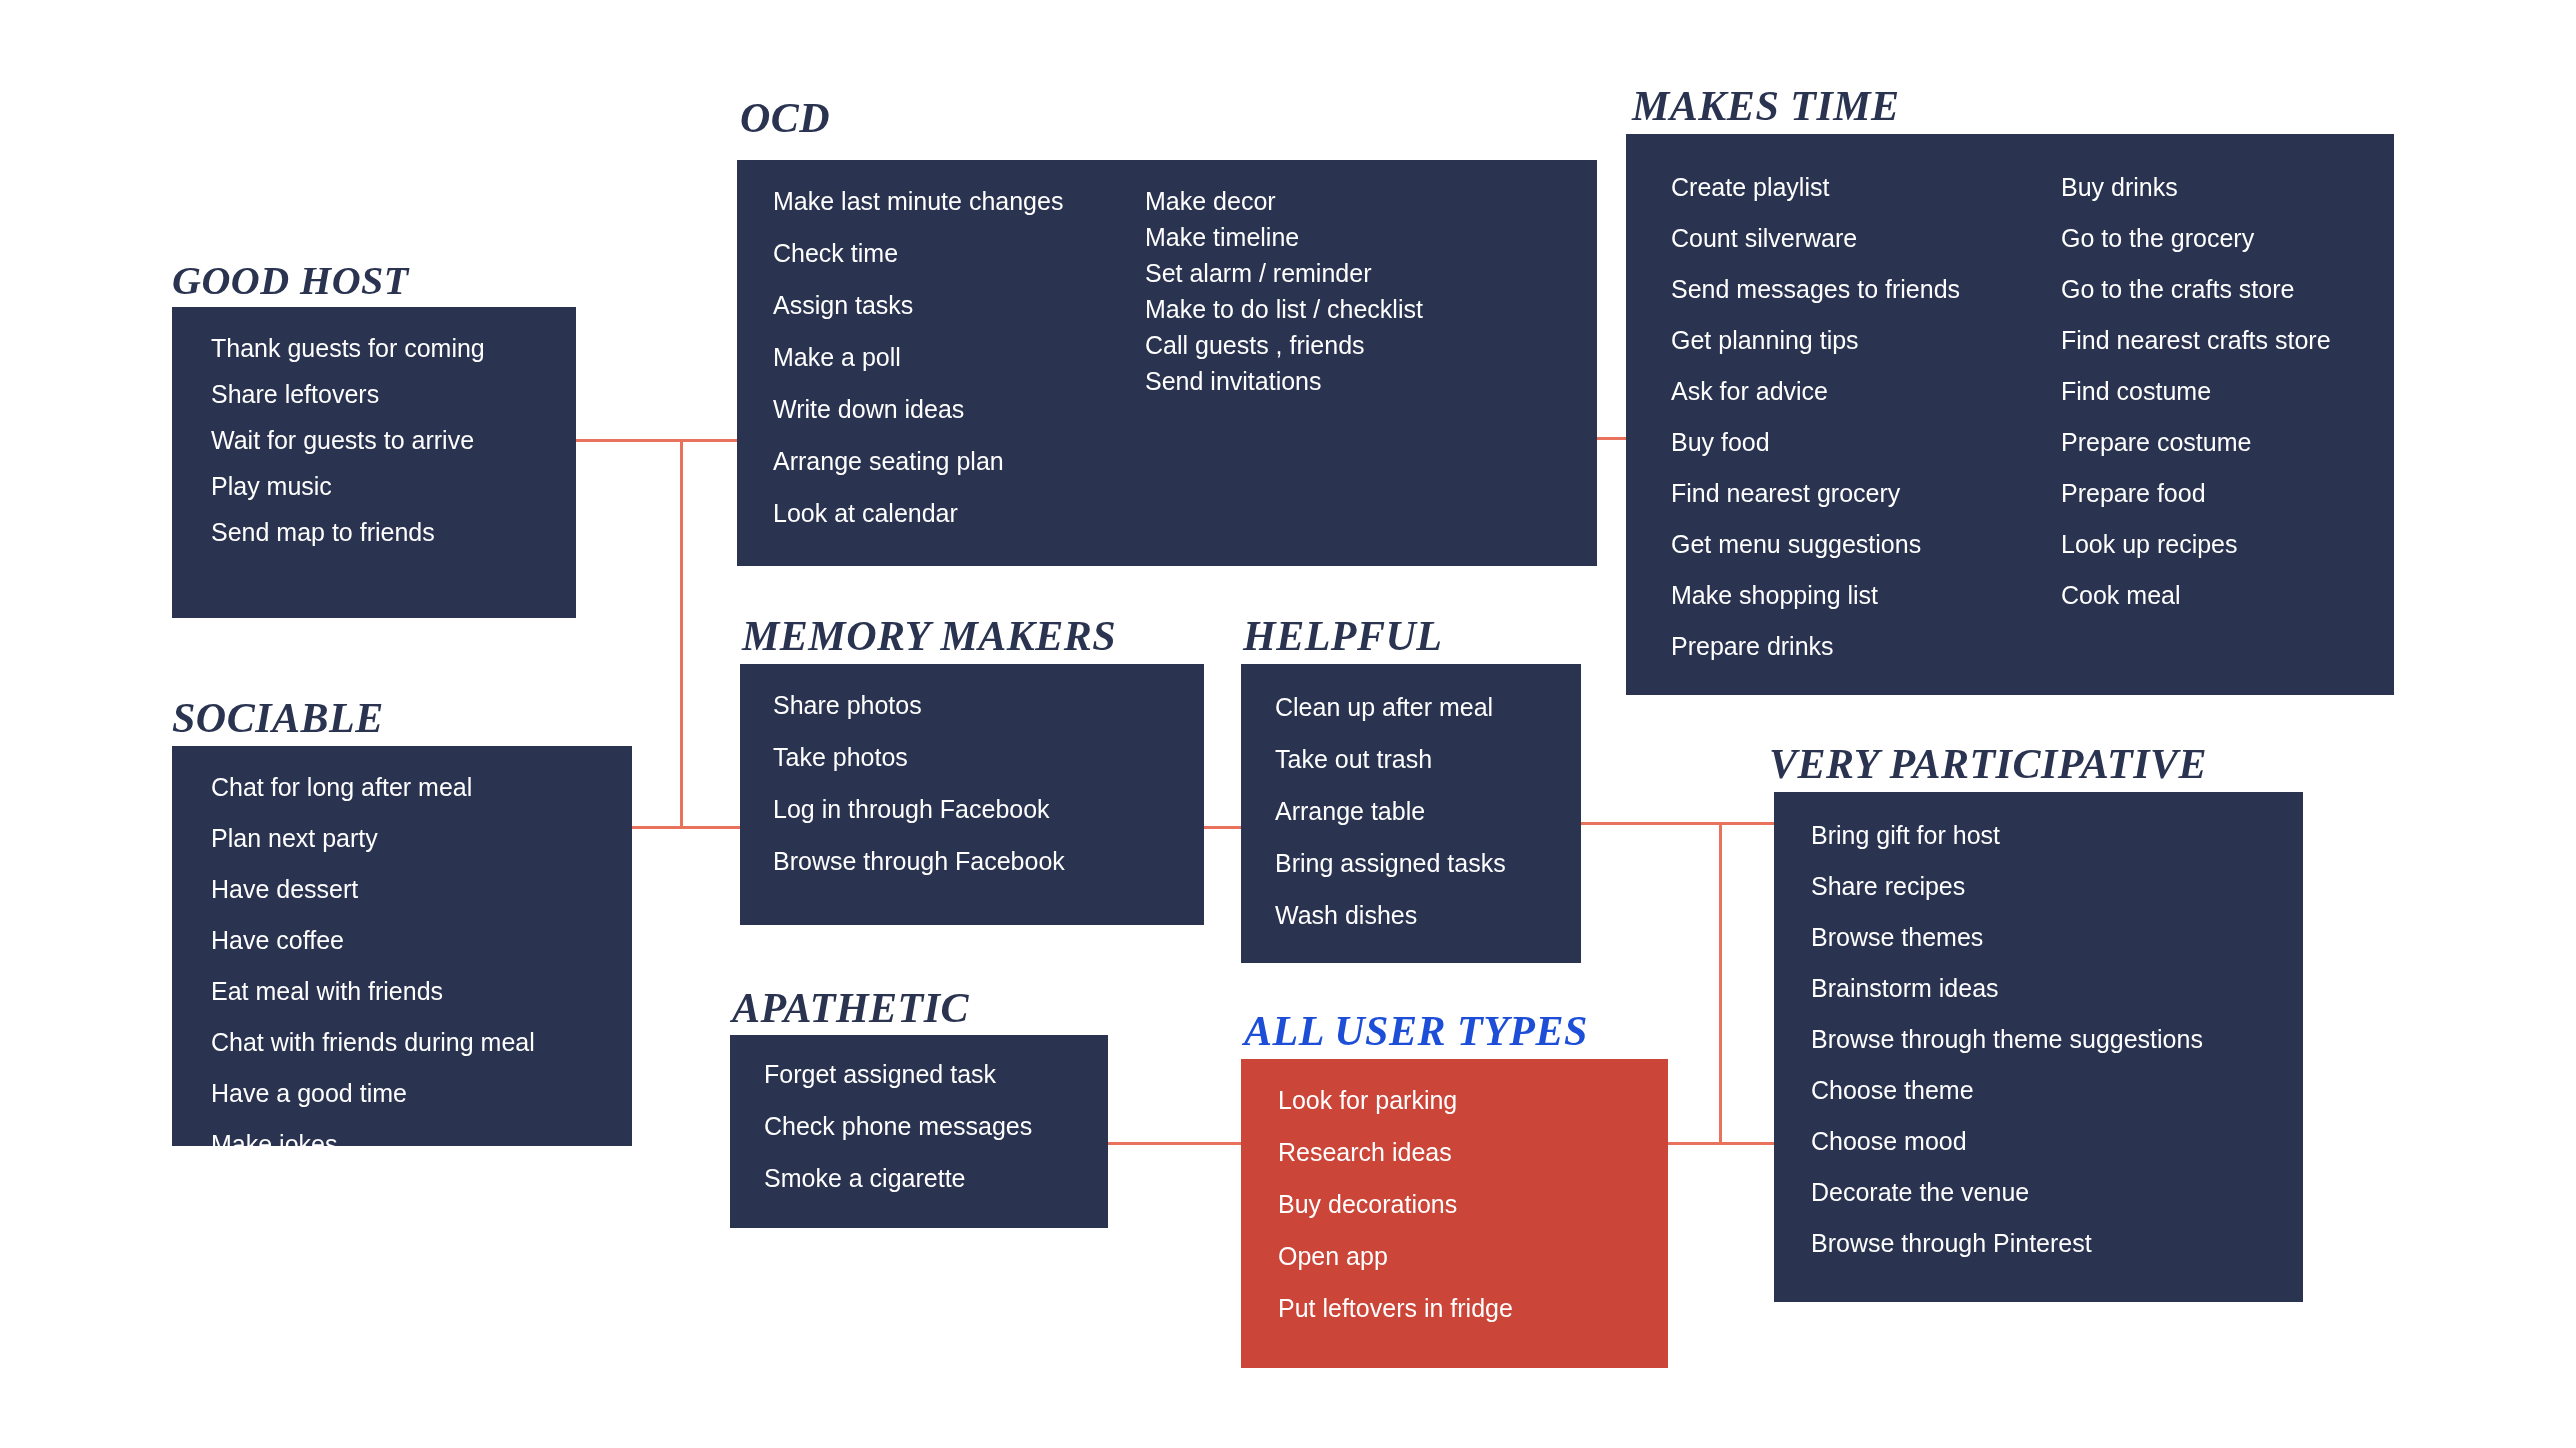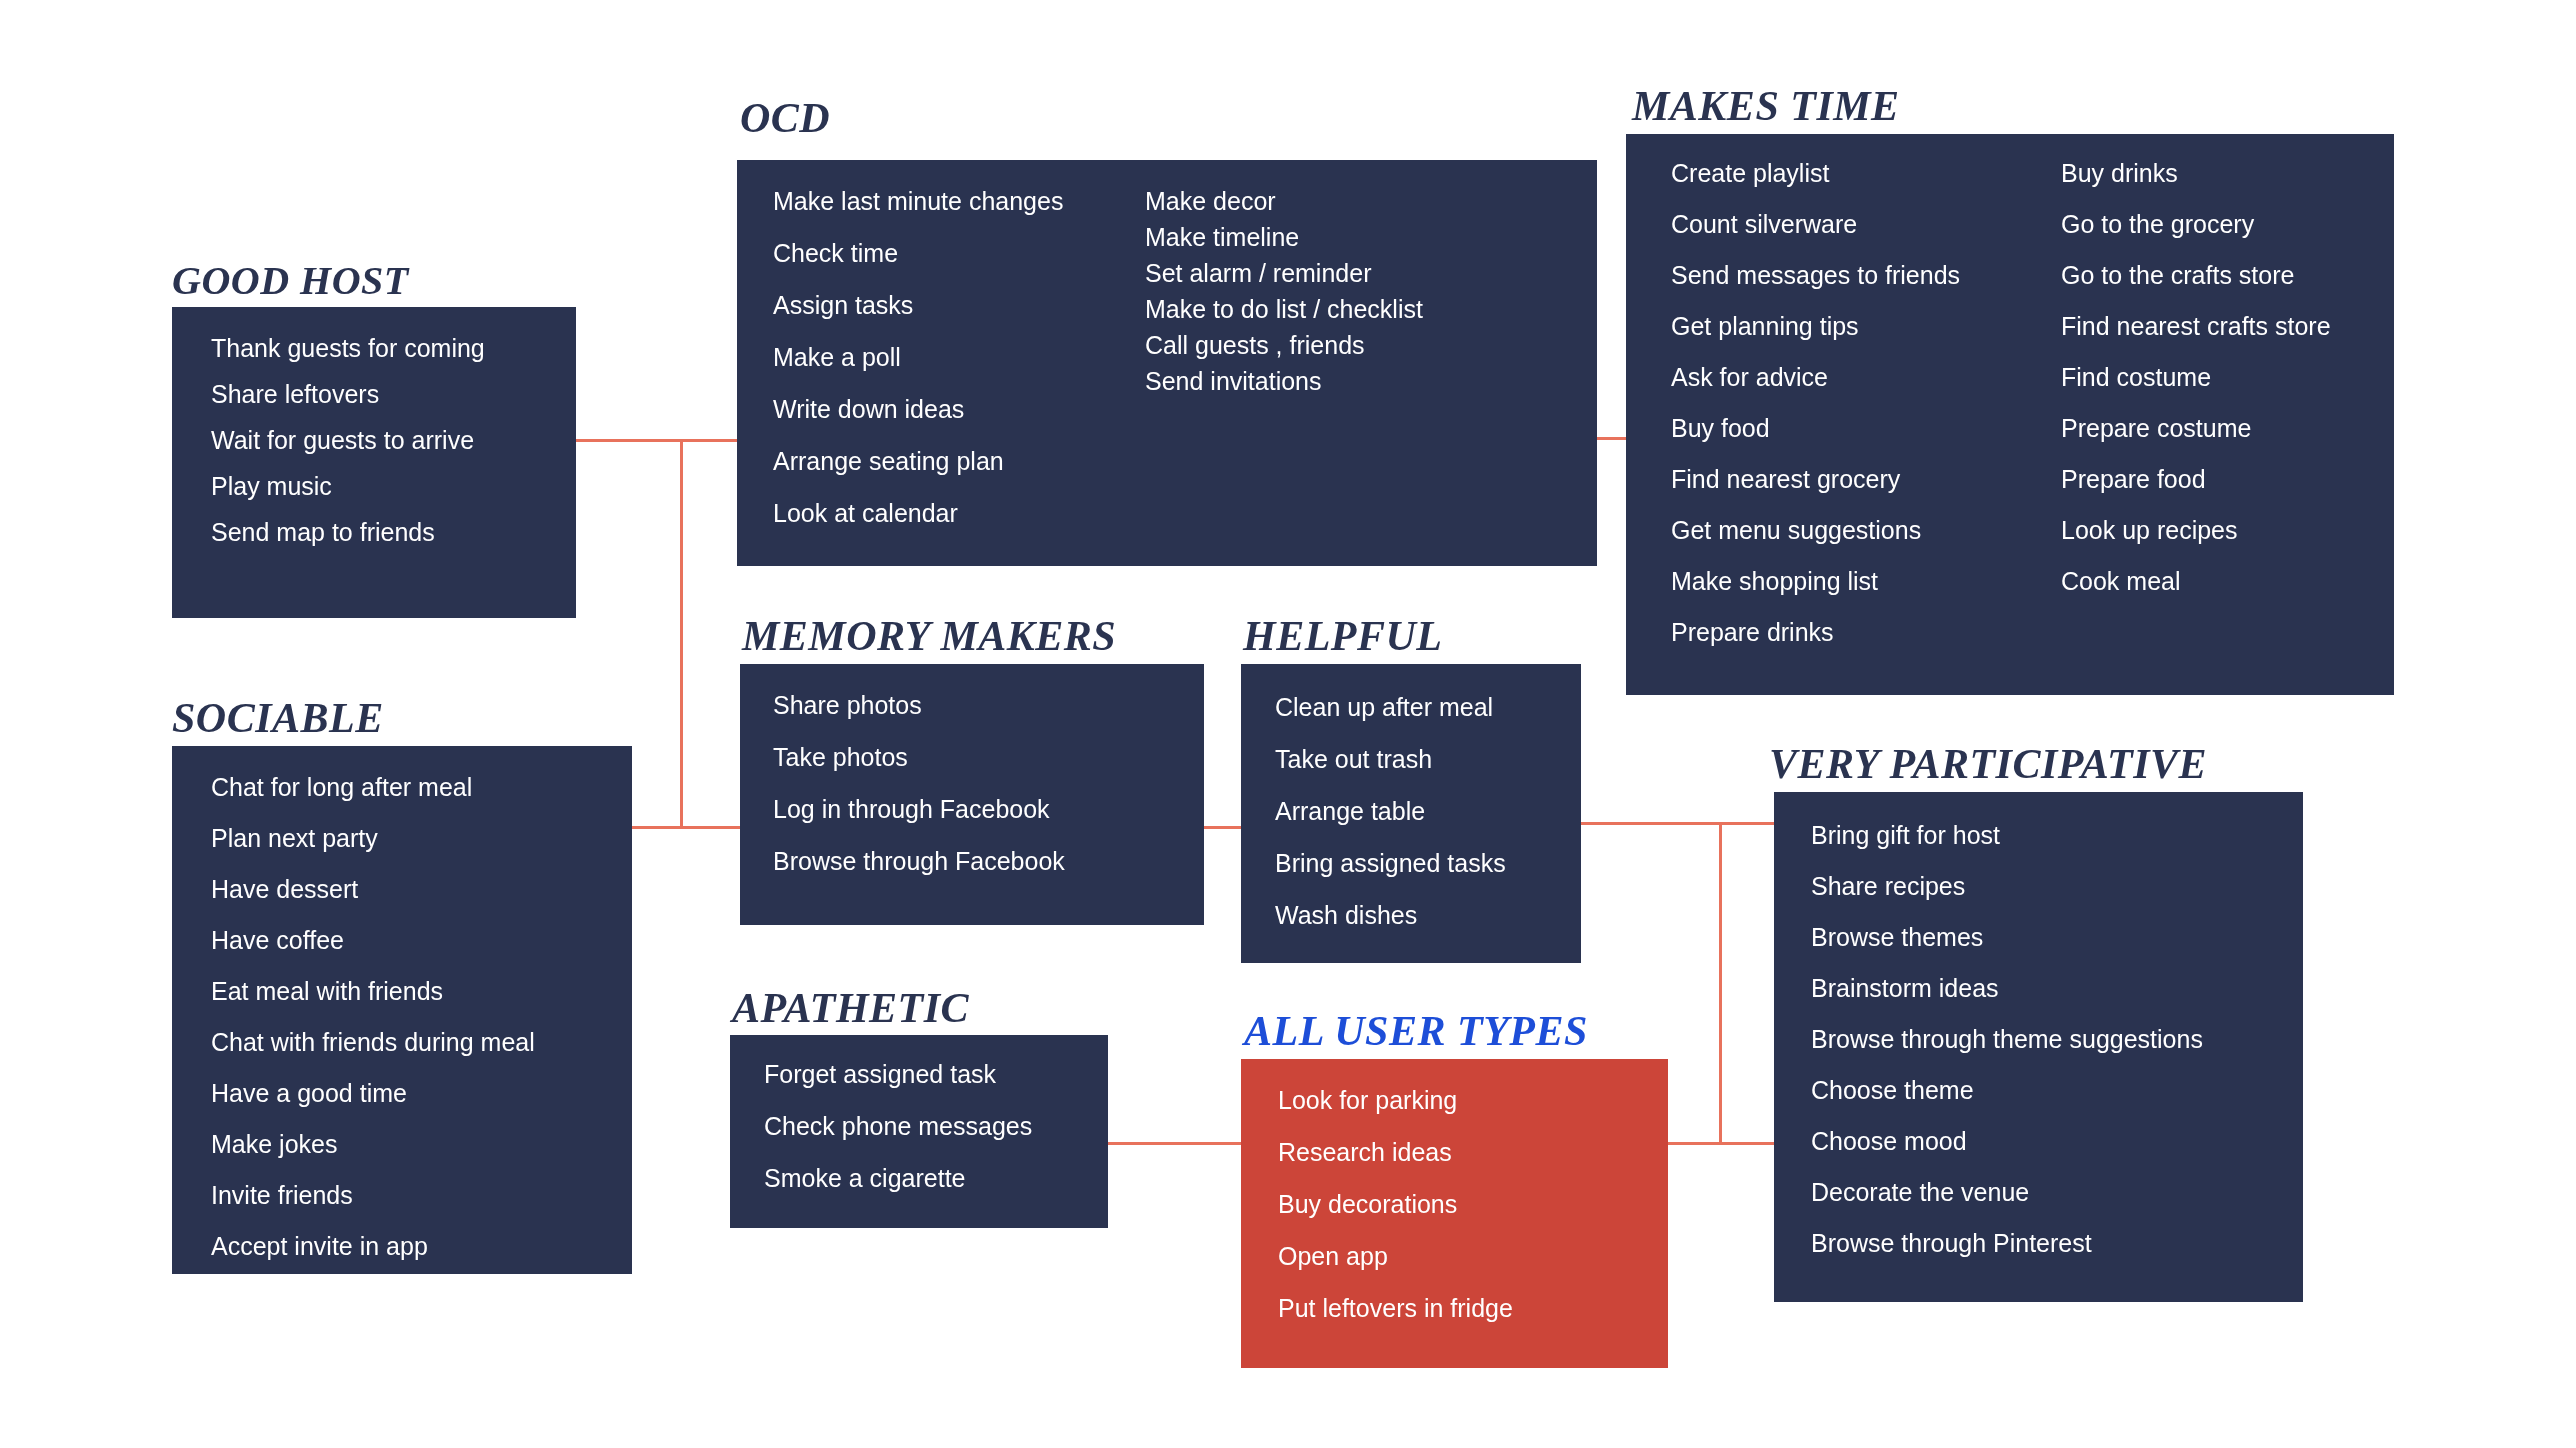--- a/index.html
+++ b/index.html
@@ -96,21 +96,21 @@
         <div class="item">Thank guests for coming</div>
         <div class="item">Share leftovers</div>
         <div class="item">Wait for guests to arrive</div>
         <div class="item">Play music</div>
         <div class="item">Send map to friends</div>
       </div>
     </div>
   </div>
 
   <div class="grp-title" style="left:172px; top:697px; font-size:42px;">SOCIABLE</div>
-  <div class="card" style="left:172px; top:746px; width:460px; height:528px;">
+  <div class="card" style="left:172px; top:746px; width:460px; height:400px;">
     <div class="cols" style="padding:29px 0 0 39px;">
       <div class="col" style="gap:26px;">
         <div class="item">Chat for long after meal</div>
         <div class="item">Plan next party</div>
         <div class="item">Have dessert</div>
         <div class="item">Have coffee</div>
         <div class="item">Eat meal with friends</div>
         <div class="item">Chat with friends during meal</div>
         <div class="item">Have a good time</div>
         <div class="item">Make jokes</div>
@@ -187,21 +187,21 @@
         <div class="item">Research ideas</div>
         <div class="item">Buy decorations</div>
         <div class="item">Open app</div>
         <div class="item">Put leftovers in fridge</div>
       </div>
     </div>
   </div>
 
   <div class="grp-title" style="left:1632px; top:85px; font-size:42px;">MAKES TIME</div>
   <div class="card" style="left:1626px; top:134px; width:768px; height:561px;">
-    <div class="cols" style="padding:27px 0 0 45px;">
+    <div class="cols" style="padding:41px 0 0 45px;">
       <div class="col" style="gap:26px; width:390px;">
         <div class="item">Create playlist</div>
         <div class="item">Count silverware</div>
         <div class="item">Send messages to friends</div>
         <div class="item">Get planning tips</div>
         <div class="item">Ask for advice</div>
         <div class="item">Buy food</div>
         <div class="item">Find nearest grocery</div>
         <div class="item">Get menu suggestions</div>
         <div class="item">Make shopping list</div>

